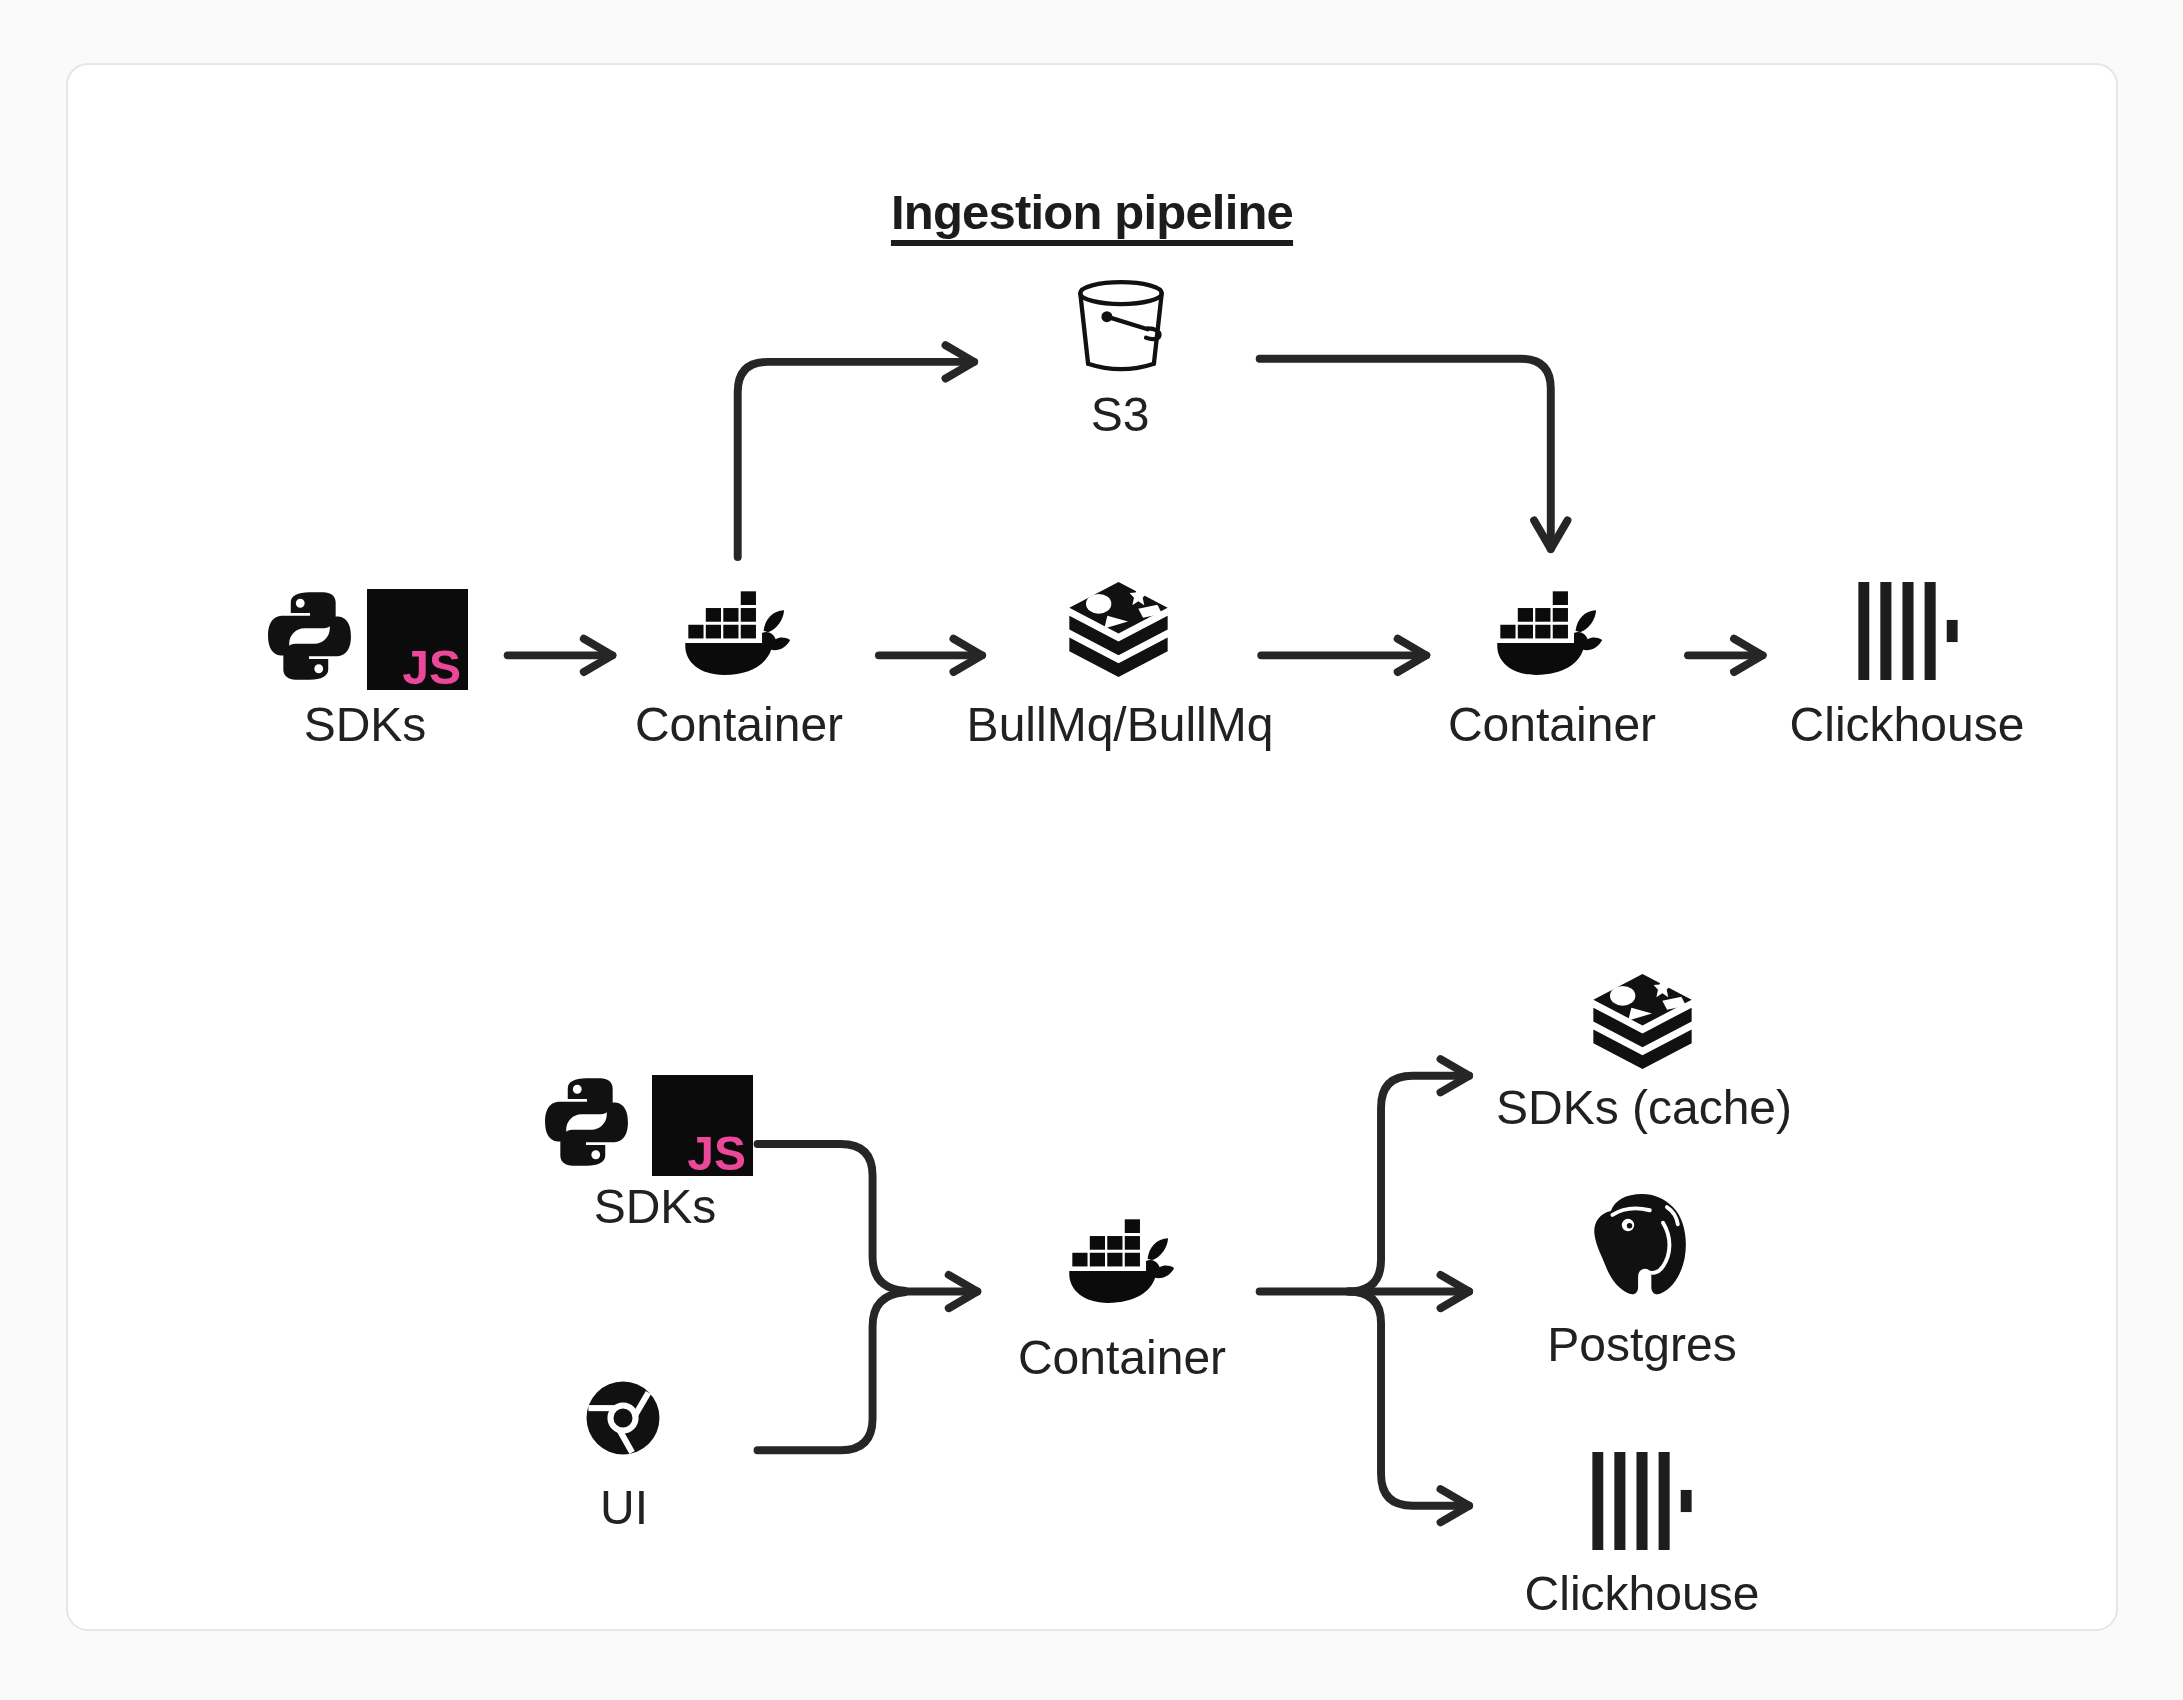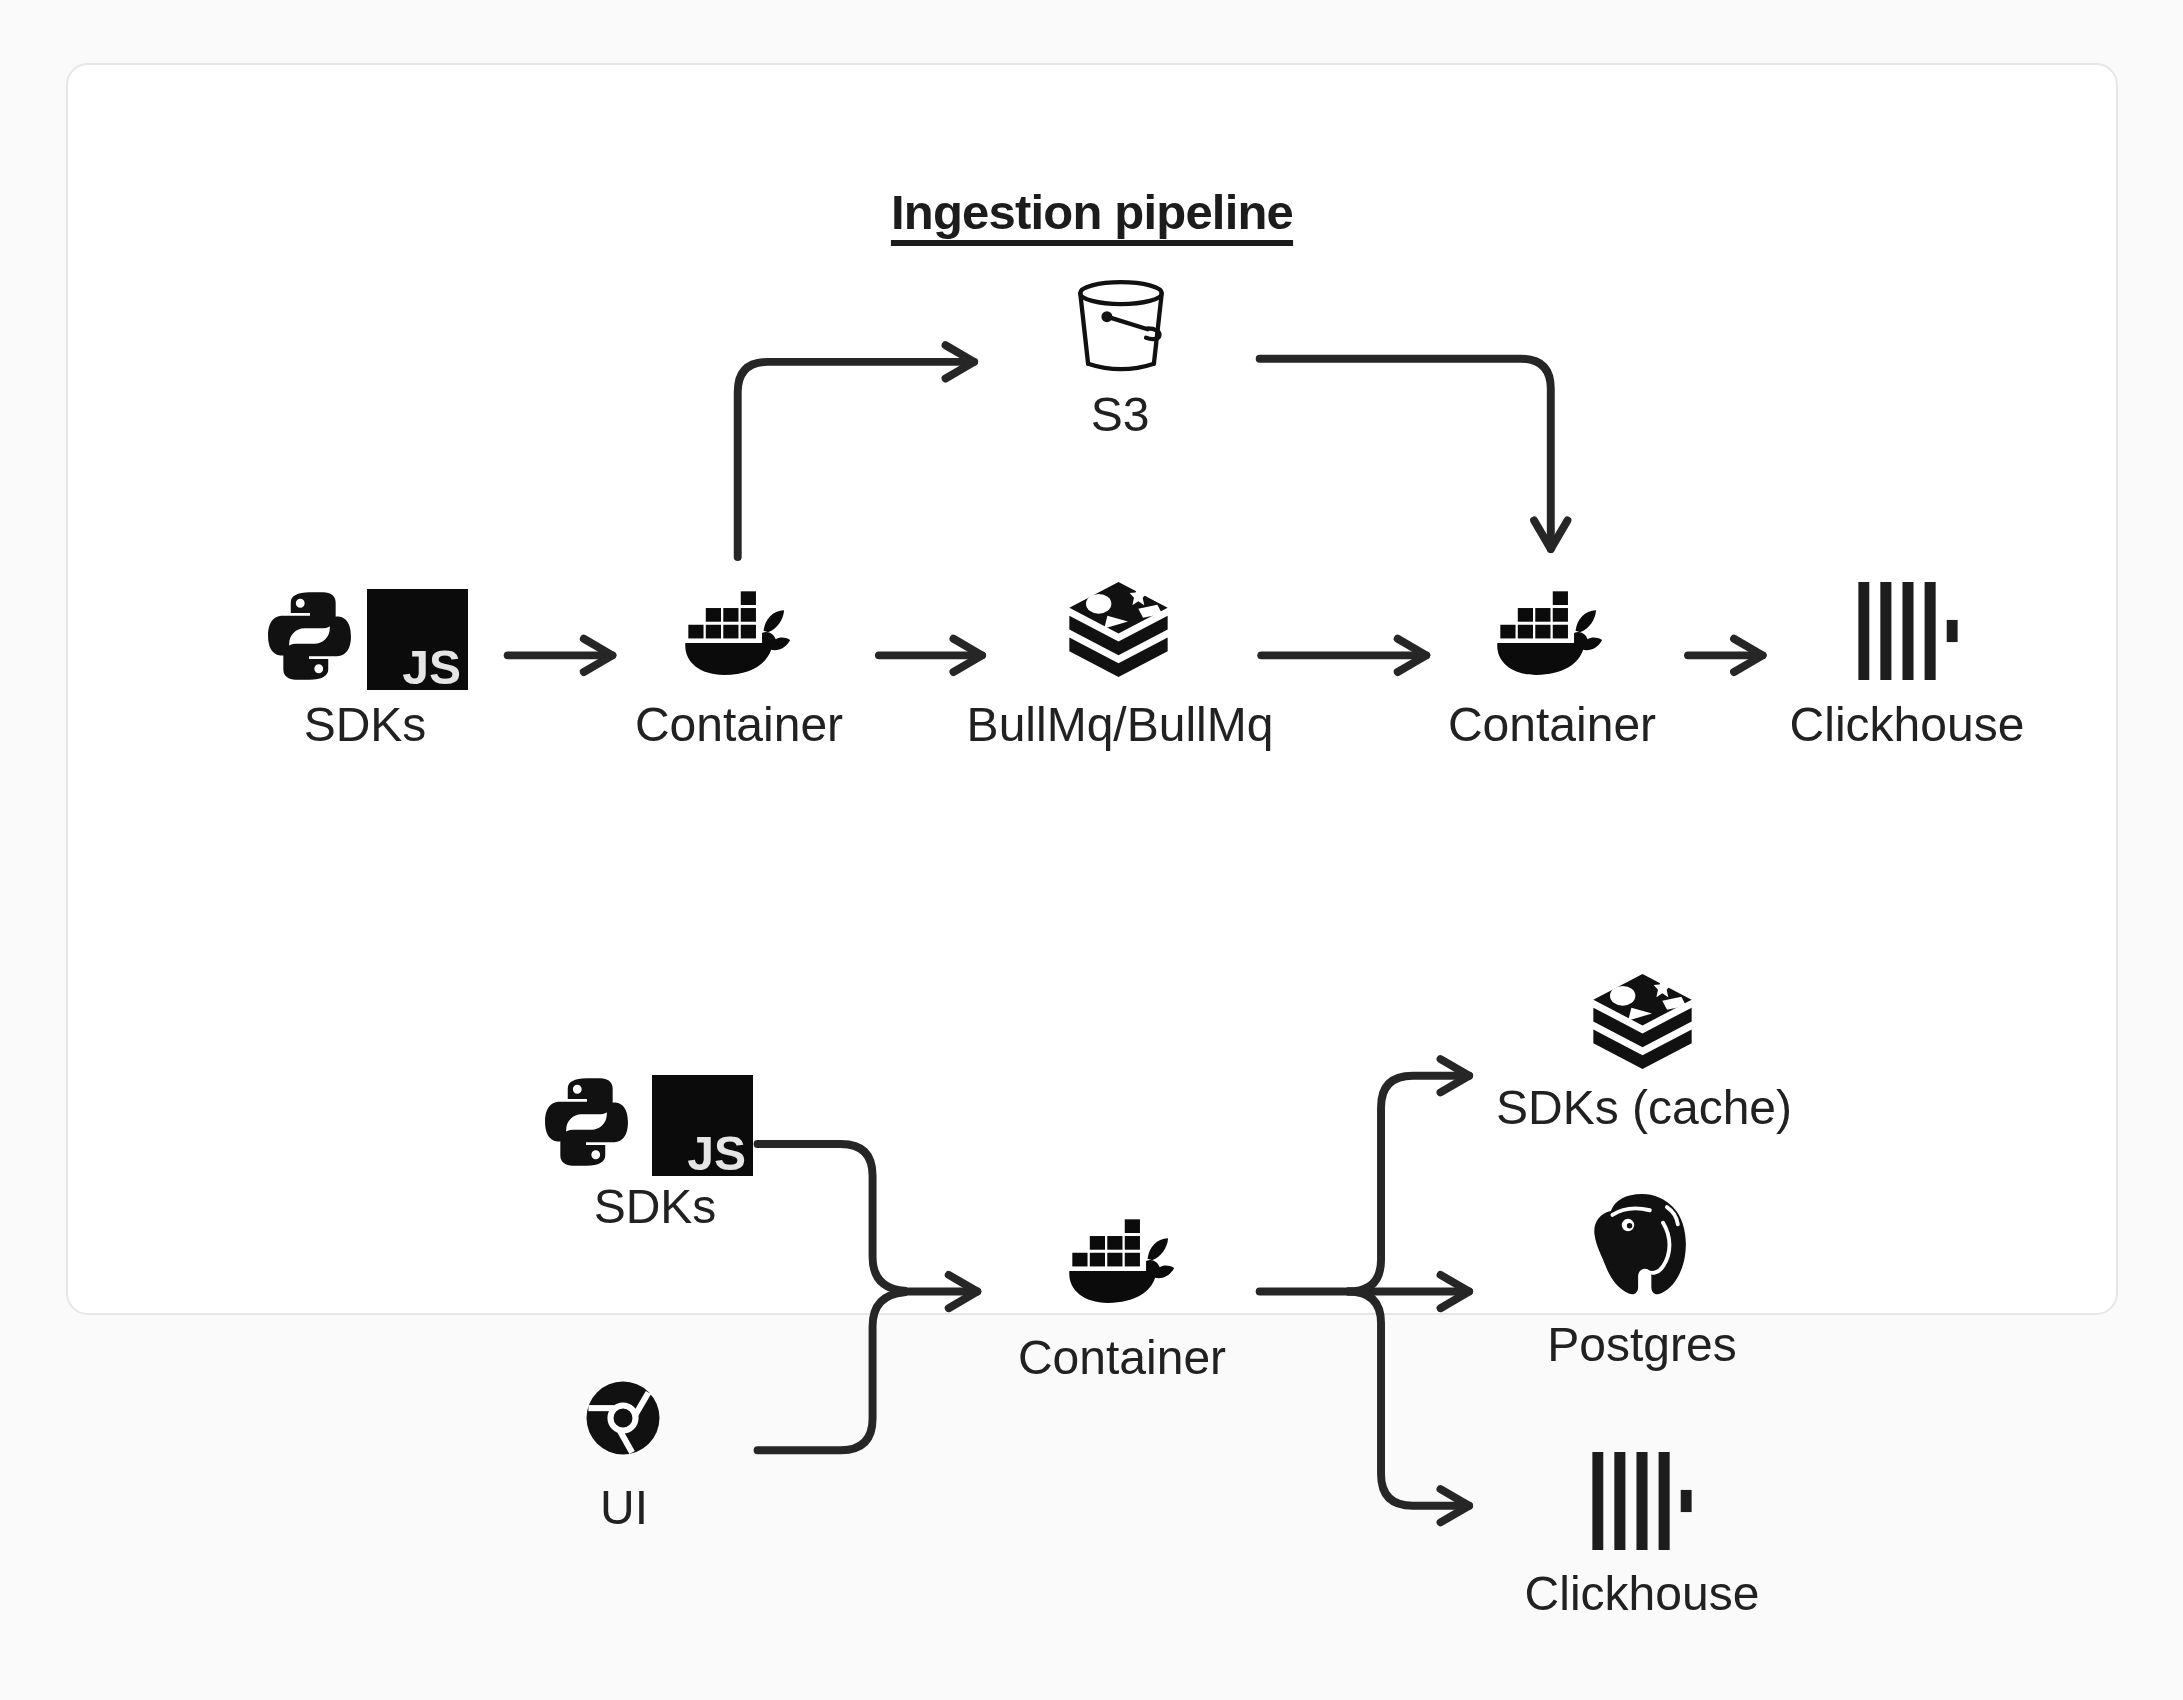--- a/index.html
+++ b/index.html
@@ -3,21 +3,21 @@
 <meta charset="utf-8">
 <style>
   html,body{margin:0;padding:0;}
   body{
     width:2183px;height:1701px;
     background:#fafafa;
     font-family:"Liberation Sans", sans-serif;
     position:relative;overflow:hidden;
   }
   .card{
-    position:absolute;left:66px;top:63px;width:2052px;height:1252px;
+    position:absolute;left:66px;top:63px;width:2052px;height:1568px;
     background:#ffffff;border:2.4px solid #e6e6e6;border-radius:22px;
     box-sizing:border-box;
   }
   .title{
     position:absolute;left:0;right:0;text-align:center;
     font-size:49px;font-weight:700;color:#1c1c1c;
     text-decoration:underline;
     text-decoration-thickness:5.6px;
     text-underline-offset:11px;
     letter-spacing:-0.8px;
@@ -29,21 +29,21 @@
     font-size:48px;font-weight:500;color:#212121;white-space:nowrap;
     line-height:1;
   }
   .icon{position:absolute;}
   .icon svg{display:block;width:100%;height:100%;}
   .js-box{
     position:absolute;background:#0b0b0b;
   }
   .js-box span{
     position:absolute;right:7.1px;bottom:-1.6px;
-    color:#e5e5e5;font-weight:700;font-size:48px;line-height:1;
+    color:#ec4899;font-weight:700;font-size:48px;line-height:1;
     font-family:"Liberation Sans",sans-serif;
   }
   #arrow-layer{position:absolute;left:0;top:0;pointer-events:none;}
   .defs-hidden{position:absolute;width:0;height:0;overflow:hidden;}
 </style>
 </head>
 <body>
 
 <svg class="defs-hidden" aria-hidden="true">
   <defs>

